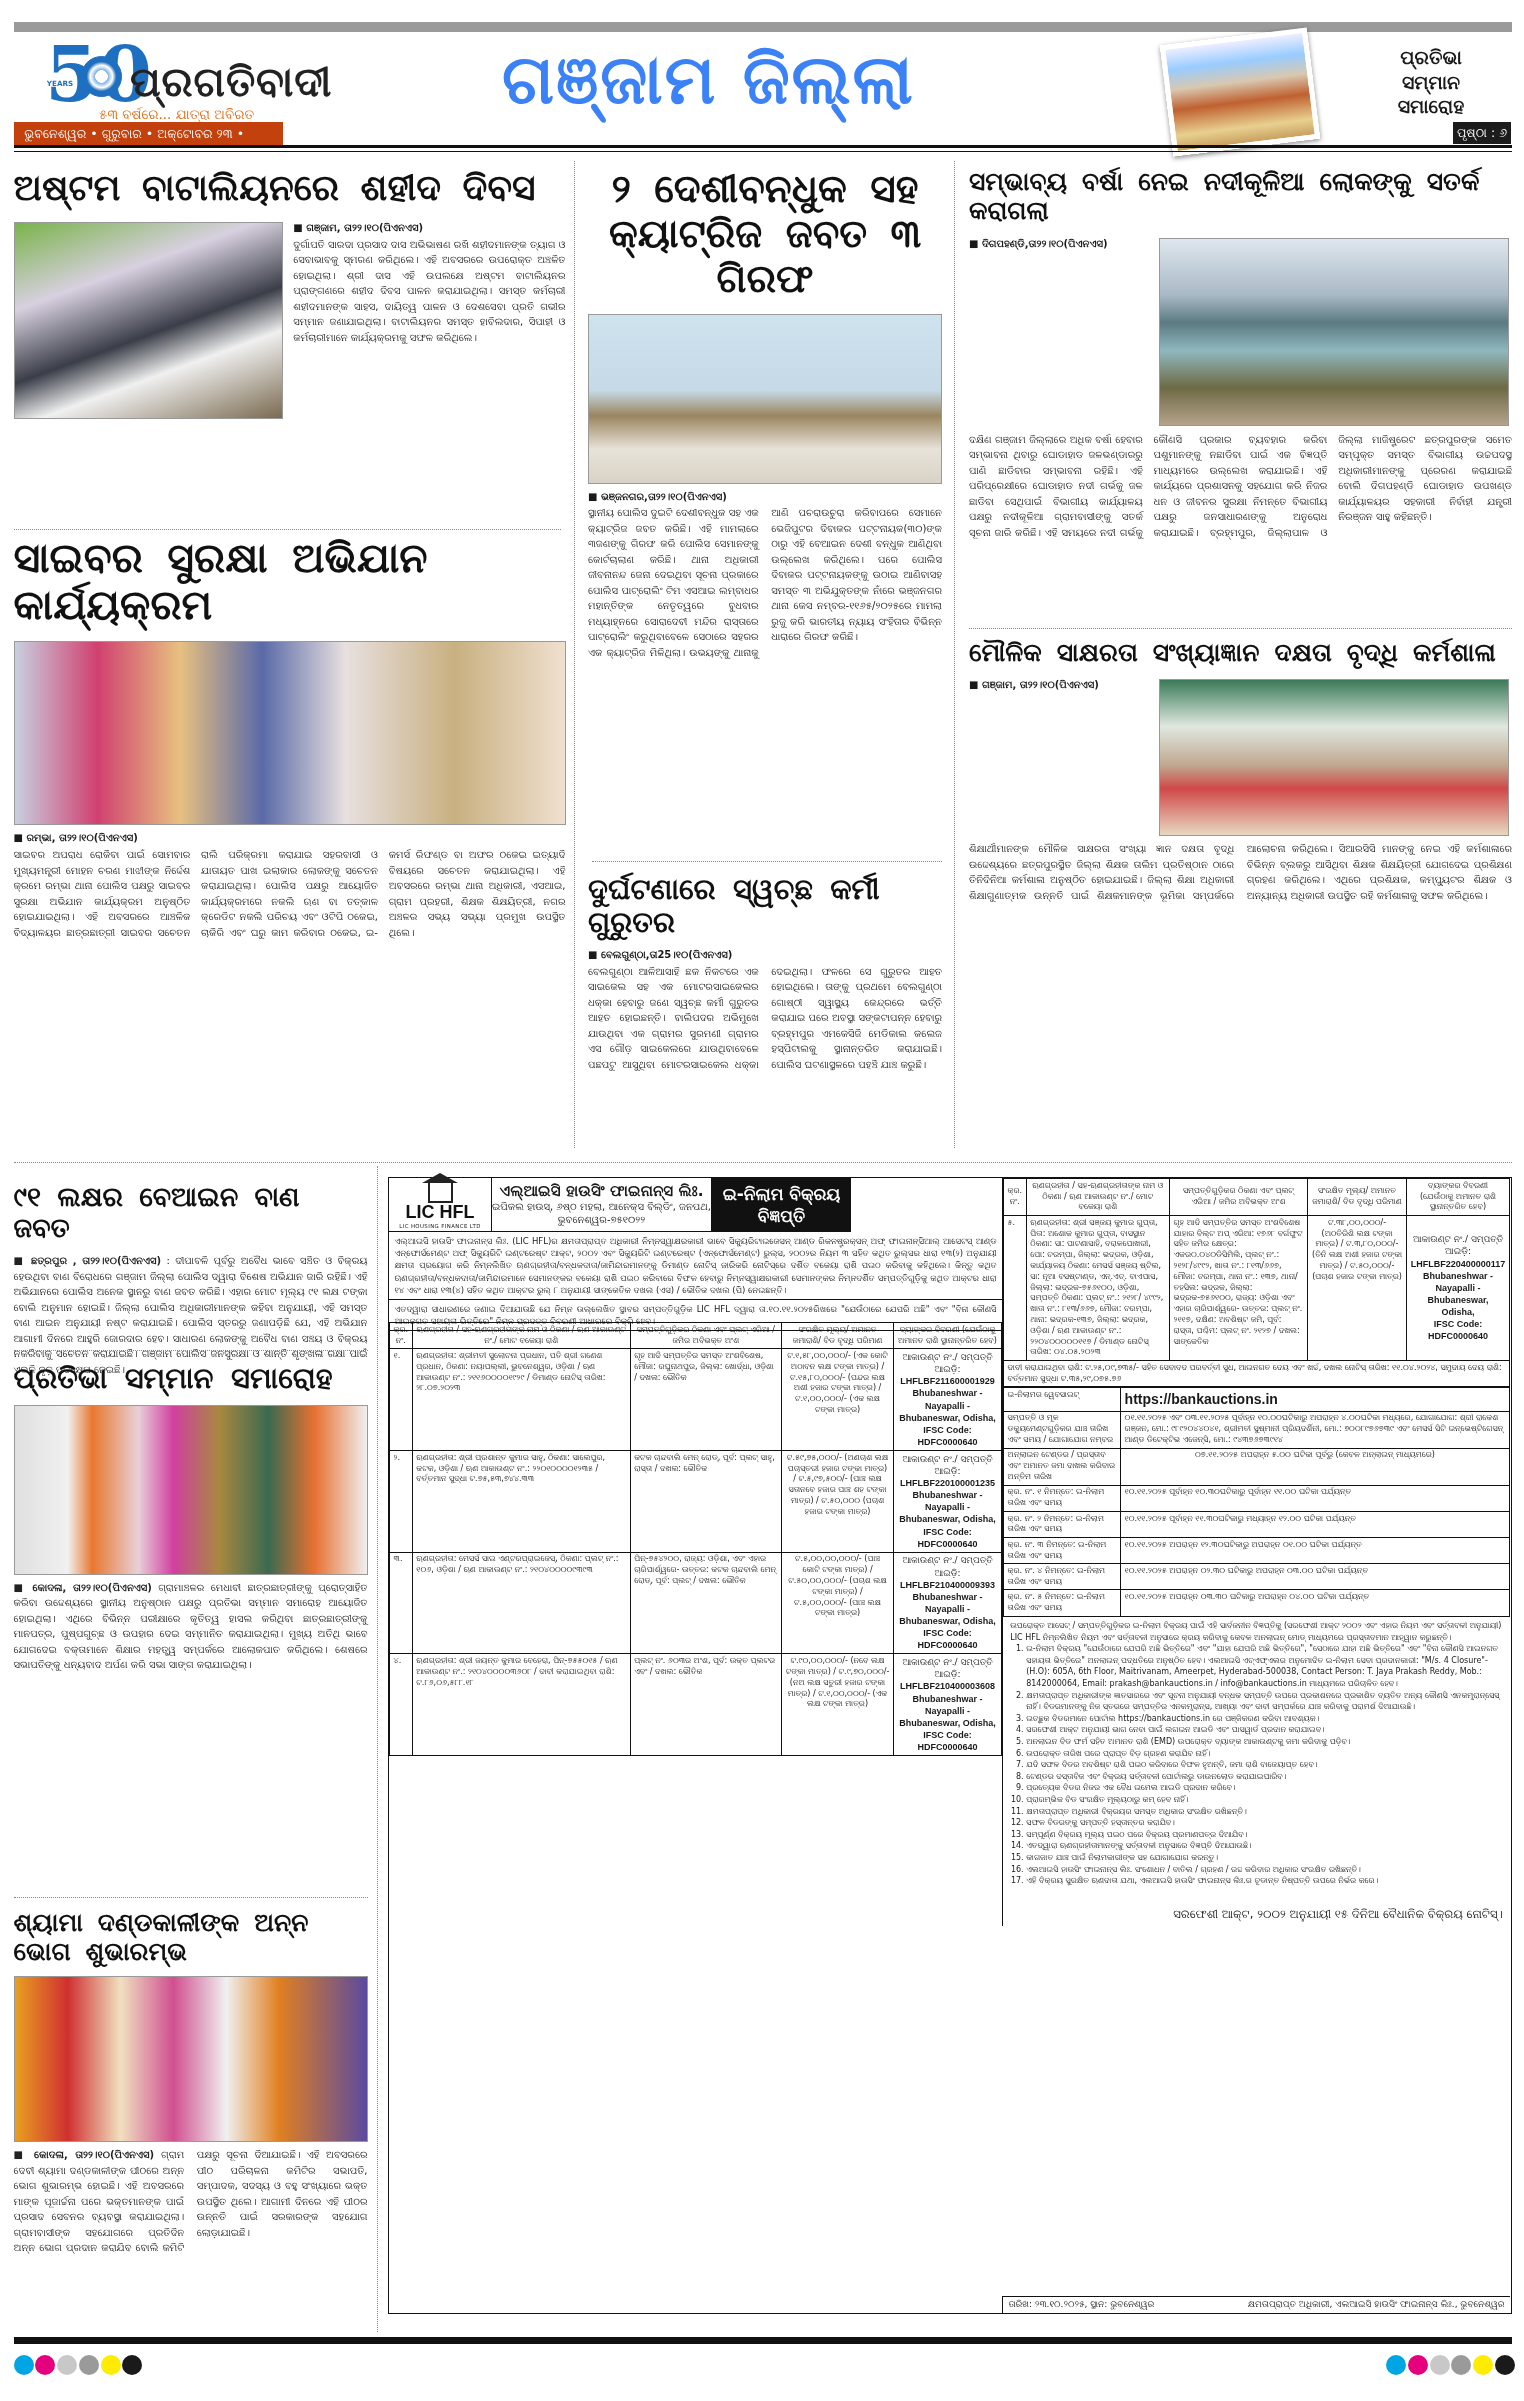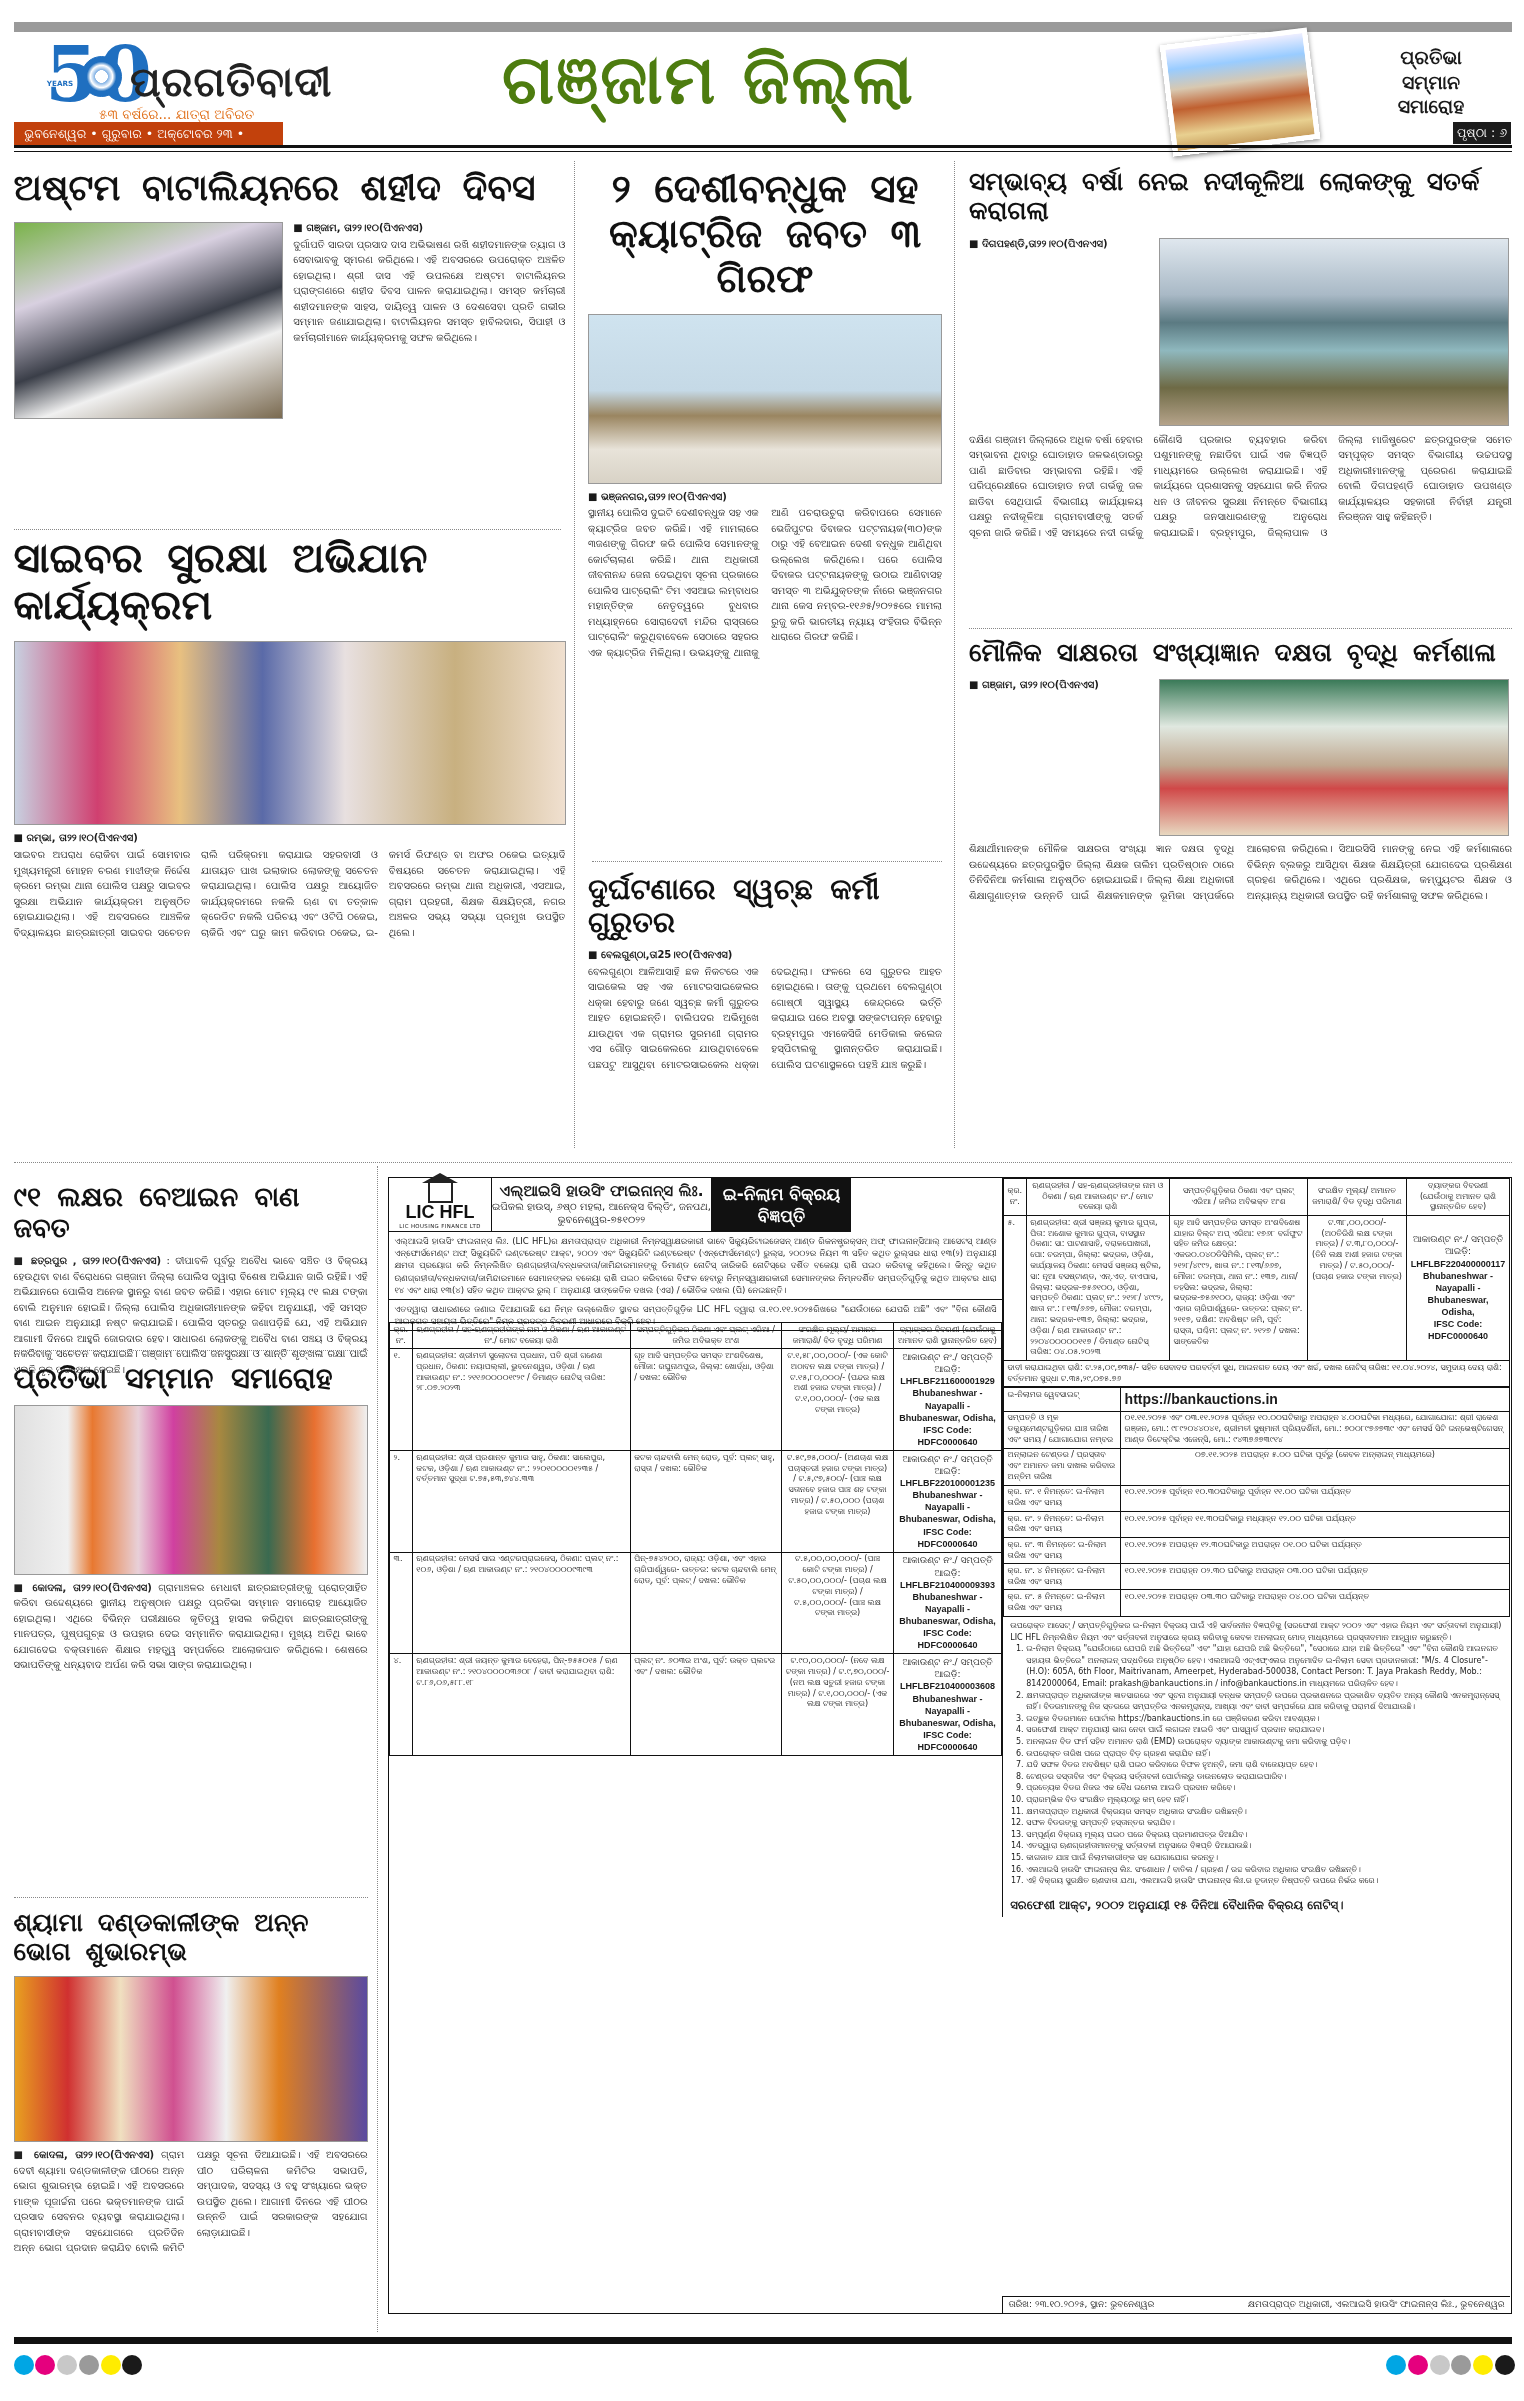--- a/index.html
+++ b/index.html
@@ -7,21 +7,21 @@
   .topbar { position: absolute; left: 13.5px; top: 22.4px; width: 1498px; height: 10px; background: #9a9a9a; }
   .logo-wrap { position: absolute; left: 45px; top: 36px; width: 251px; height: 108px; }
   .fifty { position: absolute; left: 0; top: 0; font-family: "DejaVu Serif", serif; font-size: 77px; font-weight: bold; color: #1f6fc0; line-height: 1; }
   .seal { position: absolute; left: 36px; top: 20px; width: 41px; height: 41px; border-radius: 50%; border: 3.6px double #1f6fc0; background: radial-gradient(circle, #fff 25%, #7fb0e4 26%, #fff 45%, #1f6fc0 60%); }
   .years { position: absolute; left: 1.8px; top: 43px; font-size: 7.2px; font-weight: bold; color: #1f6fc0; }
   .mast-name { position: absolute; left: 85px; top: 22.4px; font-size: 41px; font-weight: bold; color: #222; letter-spacing: 0.9px; }
   .tagline { position: absolute; left: 54px; top: 70px; font-size: 13.5px; color: #e06a10; }
   .dateline { position: absolute; left: 13.5px; top: 122px; width: 269px; height: 23px; background: #c2410c; color: #fff; font-size: 12.6px; padding: 3.6px 10.8px; }
   .rule-top { position: absolute; left: 13.5px; top: 145px; width: 1498px; height: 2.7px; background: #111; }
   .rule-top2 { position: absolute; left: 13.5px; top: 151px; width: 1498px; height: 0.9px; background: #111; }
-  .district { position: absolute; left: 502px; top: 40px; font-size: 68px; font-weight: bold; color: #4d7c0f; letter-spacing: 1.8px; }
+  .district { position: absolute; left: 502px; top: 40px; font-size: 68px; font-weight: bold; color: #3b82f6; letter-spacing: 1.8px; }
   .promo-photo { position: absolute; left: 1166px; top: 36px; width: 148px; height: 112px; background: linear-gradient(180deg,#eef 0%,#9cf 20%,#d8c8b0 40%,#c06030 60%,#e8d090 85%,#c9a060 100%); border: 5.4px solid #fff; box-shadow: 0 1.8px 5.4px rgba(0,0,0,.45); transform: rotate(-7deg); }
   .promo-text { position: absolute; left: 1377px; top: 45px; font-size: 19px; font-weight: bold; text-align: center; width: 108px; line-height: 1.3; }
   .page-no { position: absolute; left: 1453px; top: 122px; width: 58px; height: 21.5px; background: #1c1c1c; color: #fff; font-size: 12.6px; text-align: center; padding-top: 2.7px; }
 
   .story { position: absolute; }
   .head { font-weight: bold; color: #111; line-height: 1.15; font-family: Liberation Mono, monospace; }
   .dl { font-size: 10px; font-weight: bold; margin-bottom: 2.7px; }
   .dl::before { content: "■ "; }
   .body { font-size: 10px; line-height: 1.55; color: #222; text-align: justify; }
   .cols2 { column-count: 2; column-gap: 12.6px; }
@@ -46,21 +46,21 @@
   .ad-right { position: absolute; left: 613px; top: 0; width: 508px; border-left: 0.9px solid #111; }
   table { border-collapse: collapse; width: 100%; }
   td, th { border: 0.9px solid #111; padding: 1.8px 3.6px; vertical-align: top; font-size: 8px; line-height: 1.35; }
   th { font-weight: normal; text-align: center; vertical-align: middle; }
   .bank { text-align: center; font-family: "Liberation Sans", sans-serif; font-weight: bold; font-size: 9px; vertical-align: middle; }
   .bank .o { font-family: "DejaVu Sans", sans-serif; font-weight: normal; font-size: 9px; }
   .url { font-family: "Liberation Sans", sans-serif; font-weight: bold; font-size: 14px; }
   .terms { padding: 3.6px 7.2px; font-size: 8px; line-height: 1.45; }
   .terms ol { padding-left: 16px; }
   .ad-foot { position: absolute; left: 613px; bottom: 0; width: 508px; border-top: 0.9px solid #111; border-left: 0.9px solid #111; padding: 2.7px 5.4px; font-size: 9px; display: flex; justify-content: space-between; }
-  .notice { text-align: left; font-size: 11.7px; font-weight: bold; margin-top: 10px; }
+  .notice { text-align: right; font-size: 11.7px; font-weight: normal; margin-top: 19px; }
 
   .bottom-rule { position: absolute; left: 13.5px; top: 2337px; width: 1498px; height: 7.2px; background: #111; }
   .swatches { position: absolute; top: 2355px; display: flex; gap: 1.8px; }
   .sw { width: 20px; height: 20px; border-radius: 50%; }
 </style>
 </head>
 <body>
 
 <div class="topbar"></div>
 <div class="logo-wrap">

